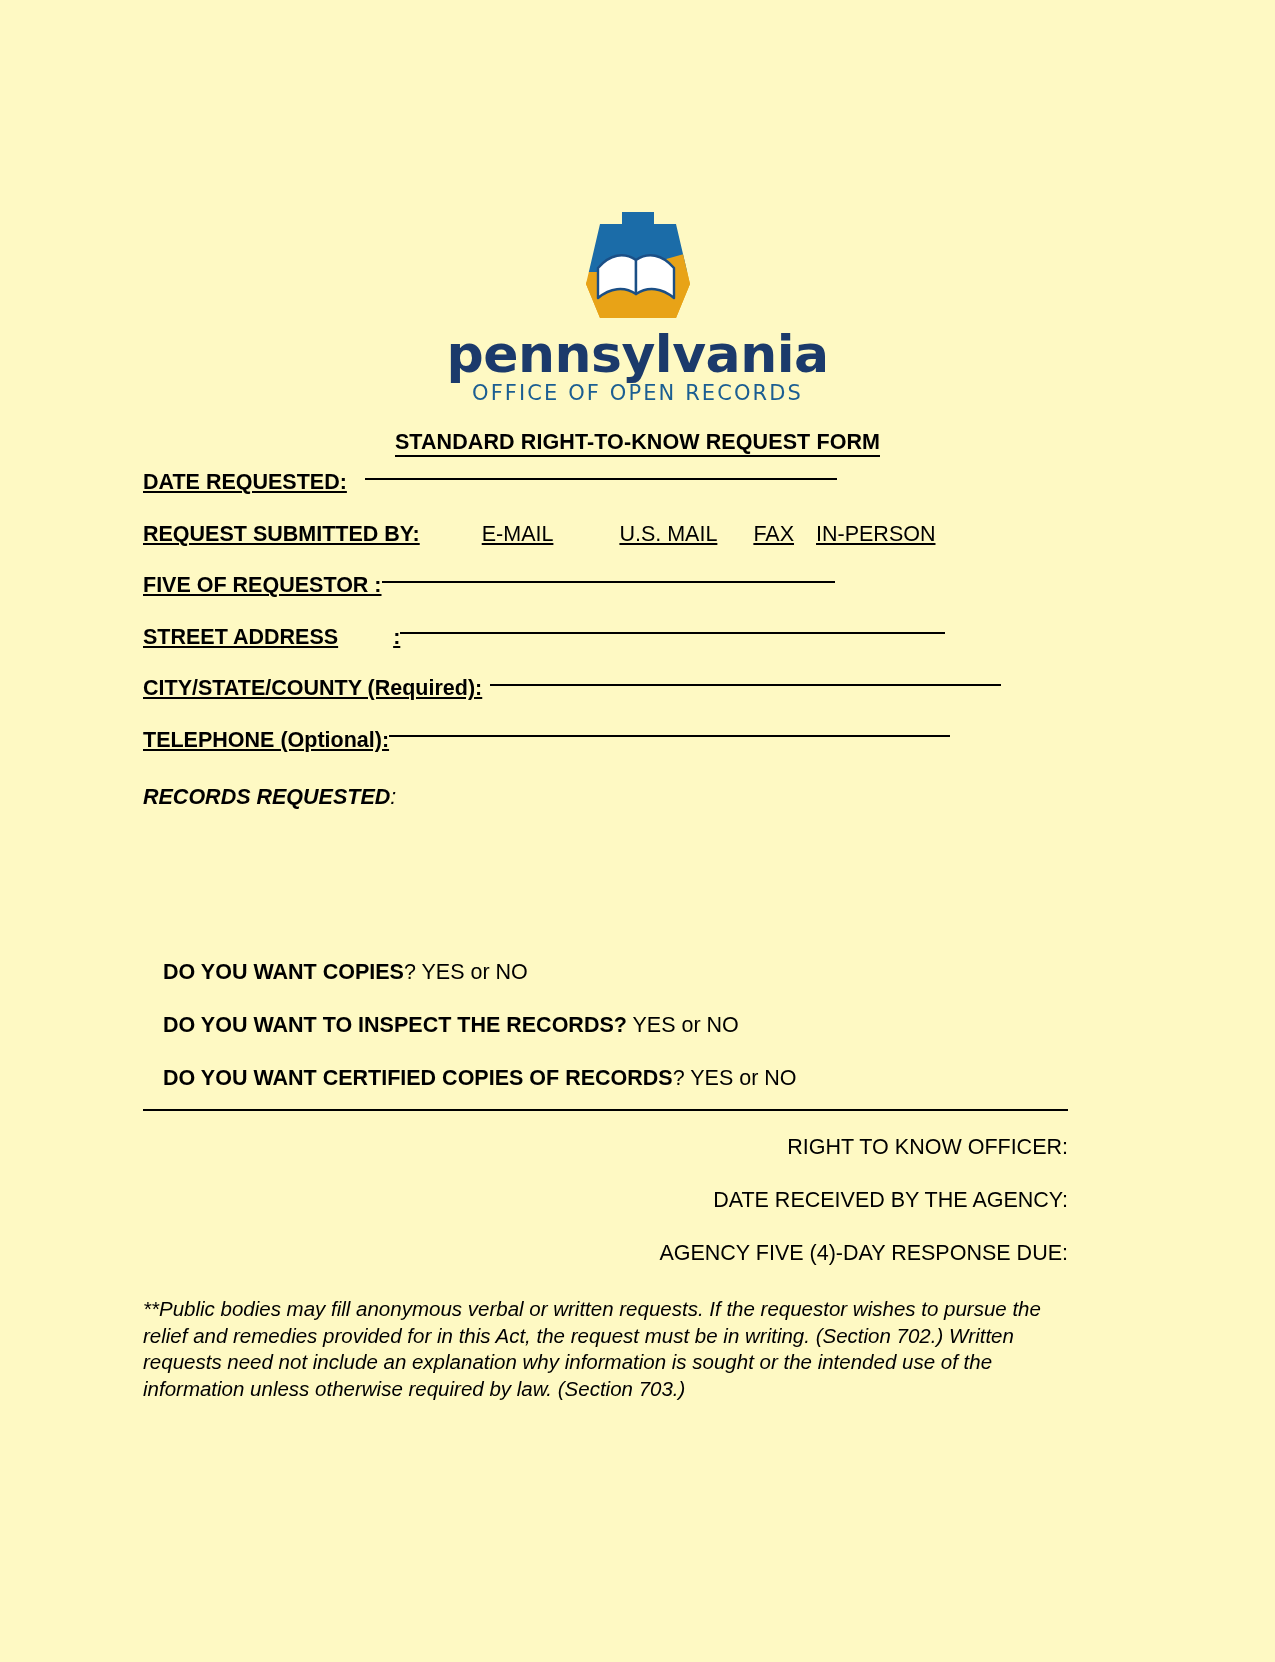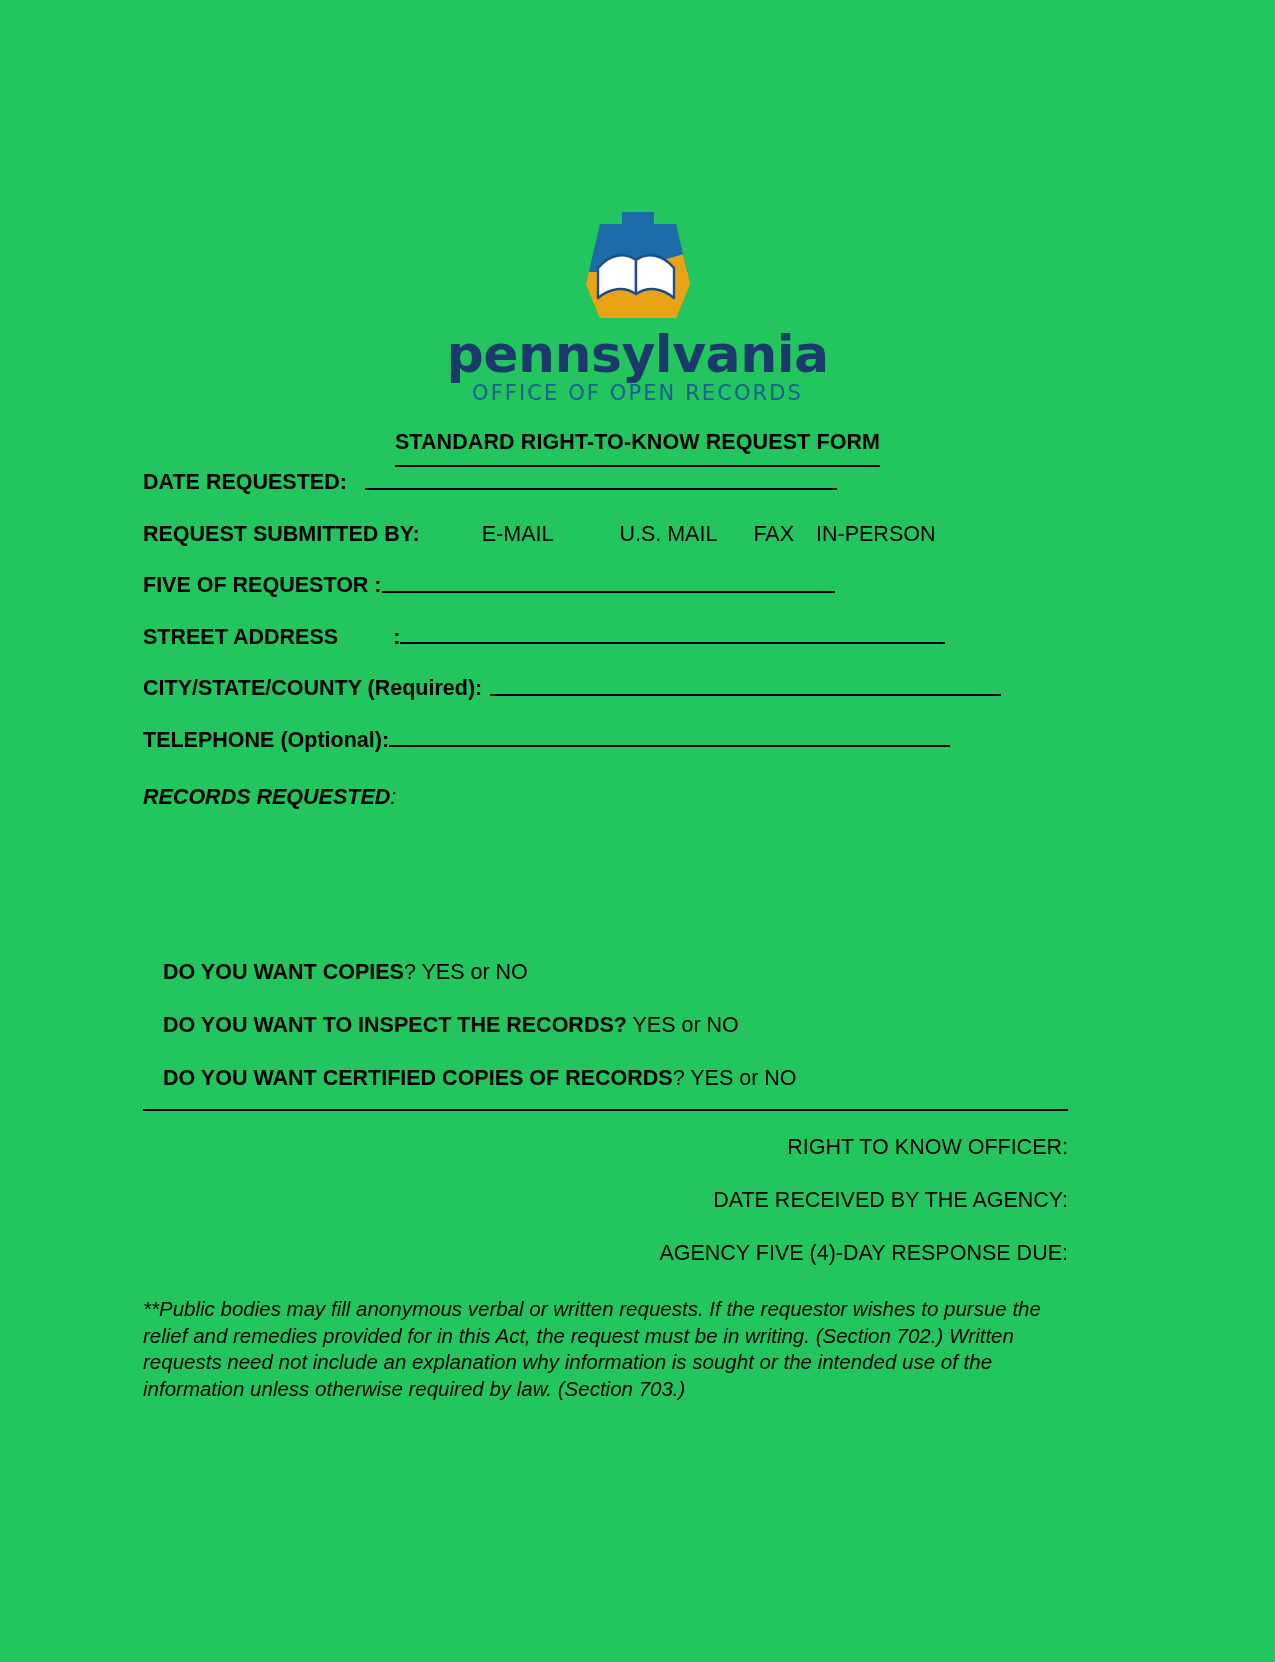--- a/index.html
+++ b/index.html
@@ -14,21 +14,21 @@
     color: #000000;
     position: relative;
     overflow: hidden;
   }
 
   .page {
     position: absolute;
     left: 0; top: 0;
     width: 1275px;
     height: 1662px;
-    background: #22c55e;
+    background: #fef9c3;
   }
 
   
   .logo-block {
     position: absolute;
     left: 0;
     top: 210px;
     width: 1275px;
     text-align: center;
   }
@@ -62,37 +62,38 @@
     left: 0;
     top: 430px;
     width: 1275px;
     text-align: center;
     font-size: 21.5px;
     font-weight: bold;
     letter-spacing: 0.1px;
   }
   .doc-title span {
     border-bottom: 2.2px solid #000;
-    padding-bottom: 11px;
+    padding-bottom: 1px;
   }
 
   
   .body-area {
     position: absolute;
     left: 143px;
     top: 472px;
     width: 925px;
   }
 
   .row {
     font-size: 21.5px;
     line-height: 1.0;
     white-space: nowrap;
     display: flex;
-    align-items: flex-end;
+    align-items: center;
+    text-decoration: underline;
   }
   .lbl { font-weight: bold; }
   .lbl-reg { font-weight: normal; }
   .rule {
     display: inline-block;
     border-bottom: 2px solid #000;
     height: 0;
     position: relative;
     top: -4px;
   }

